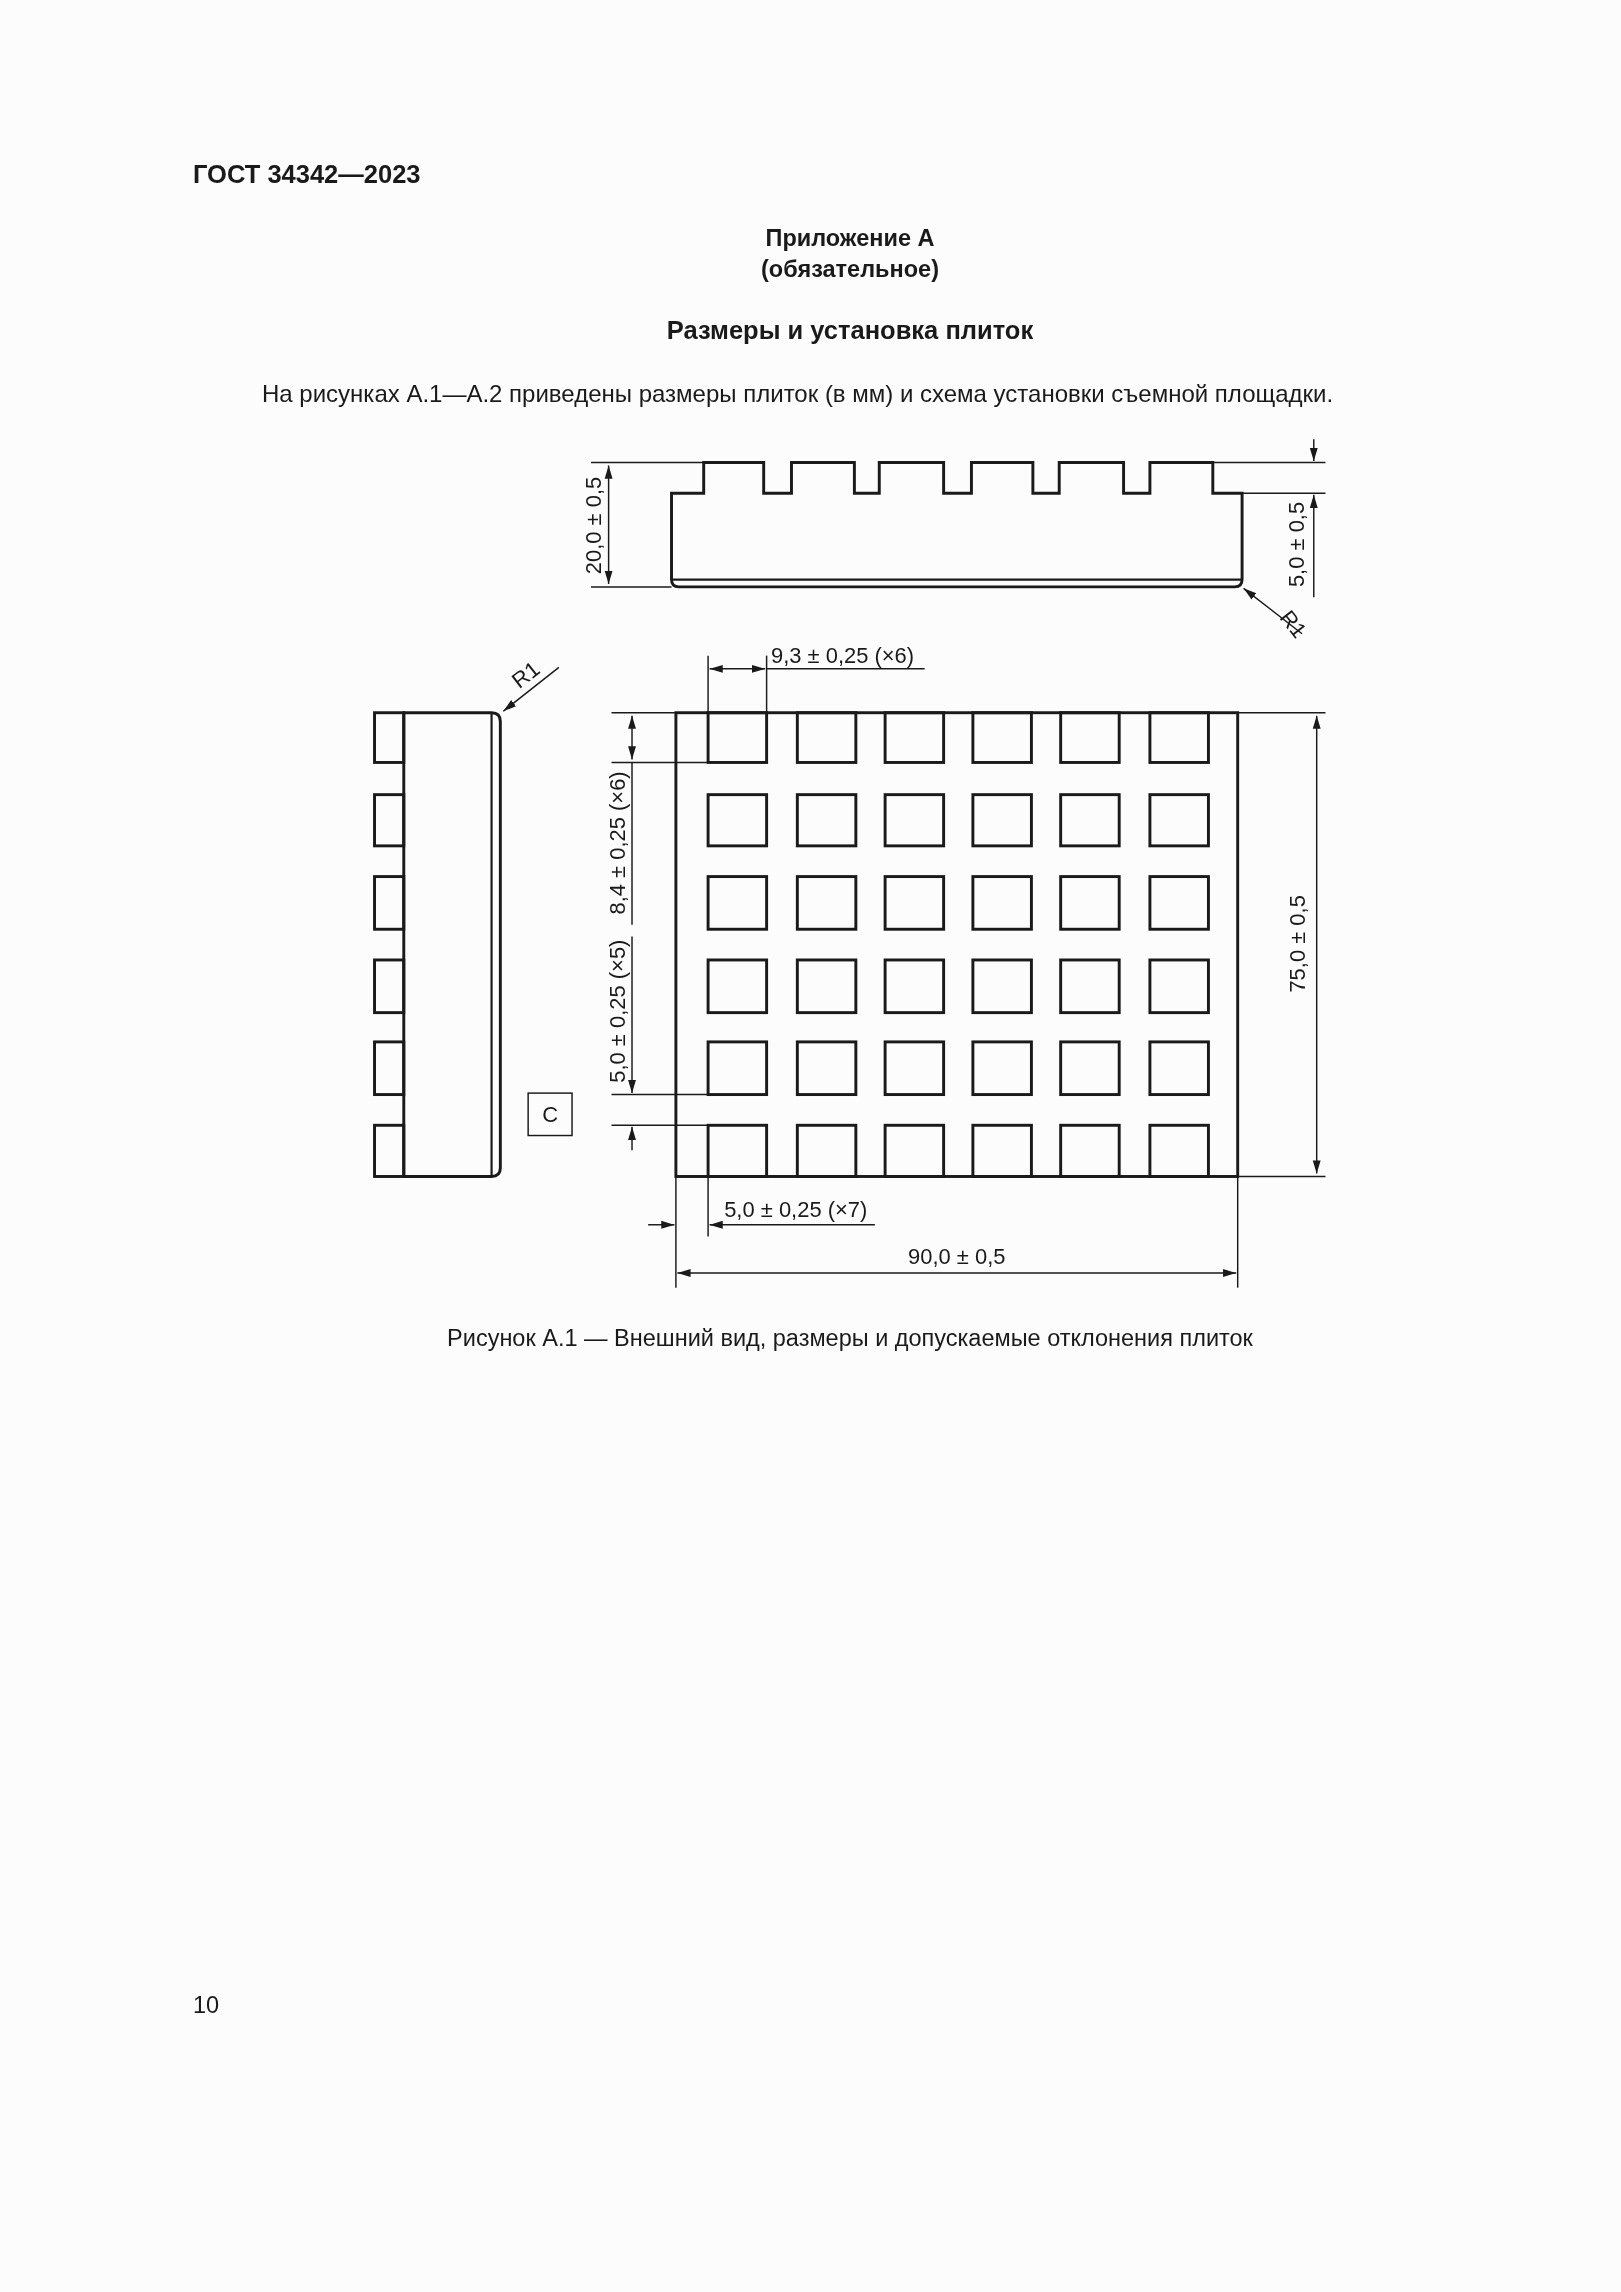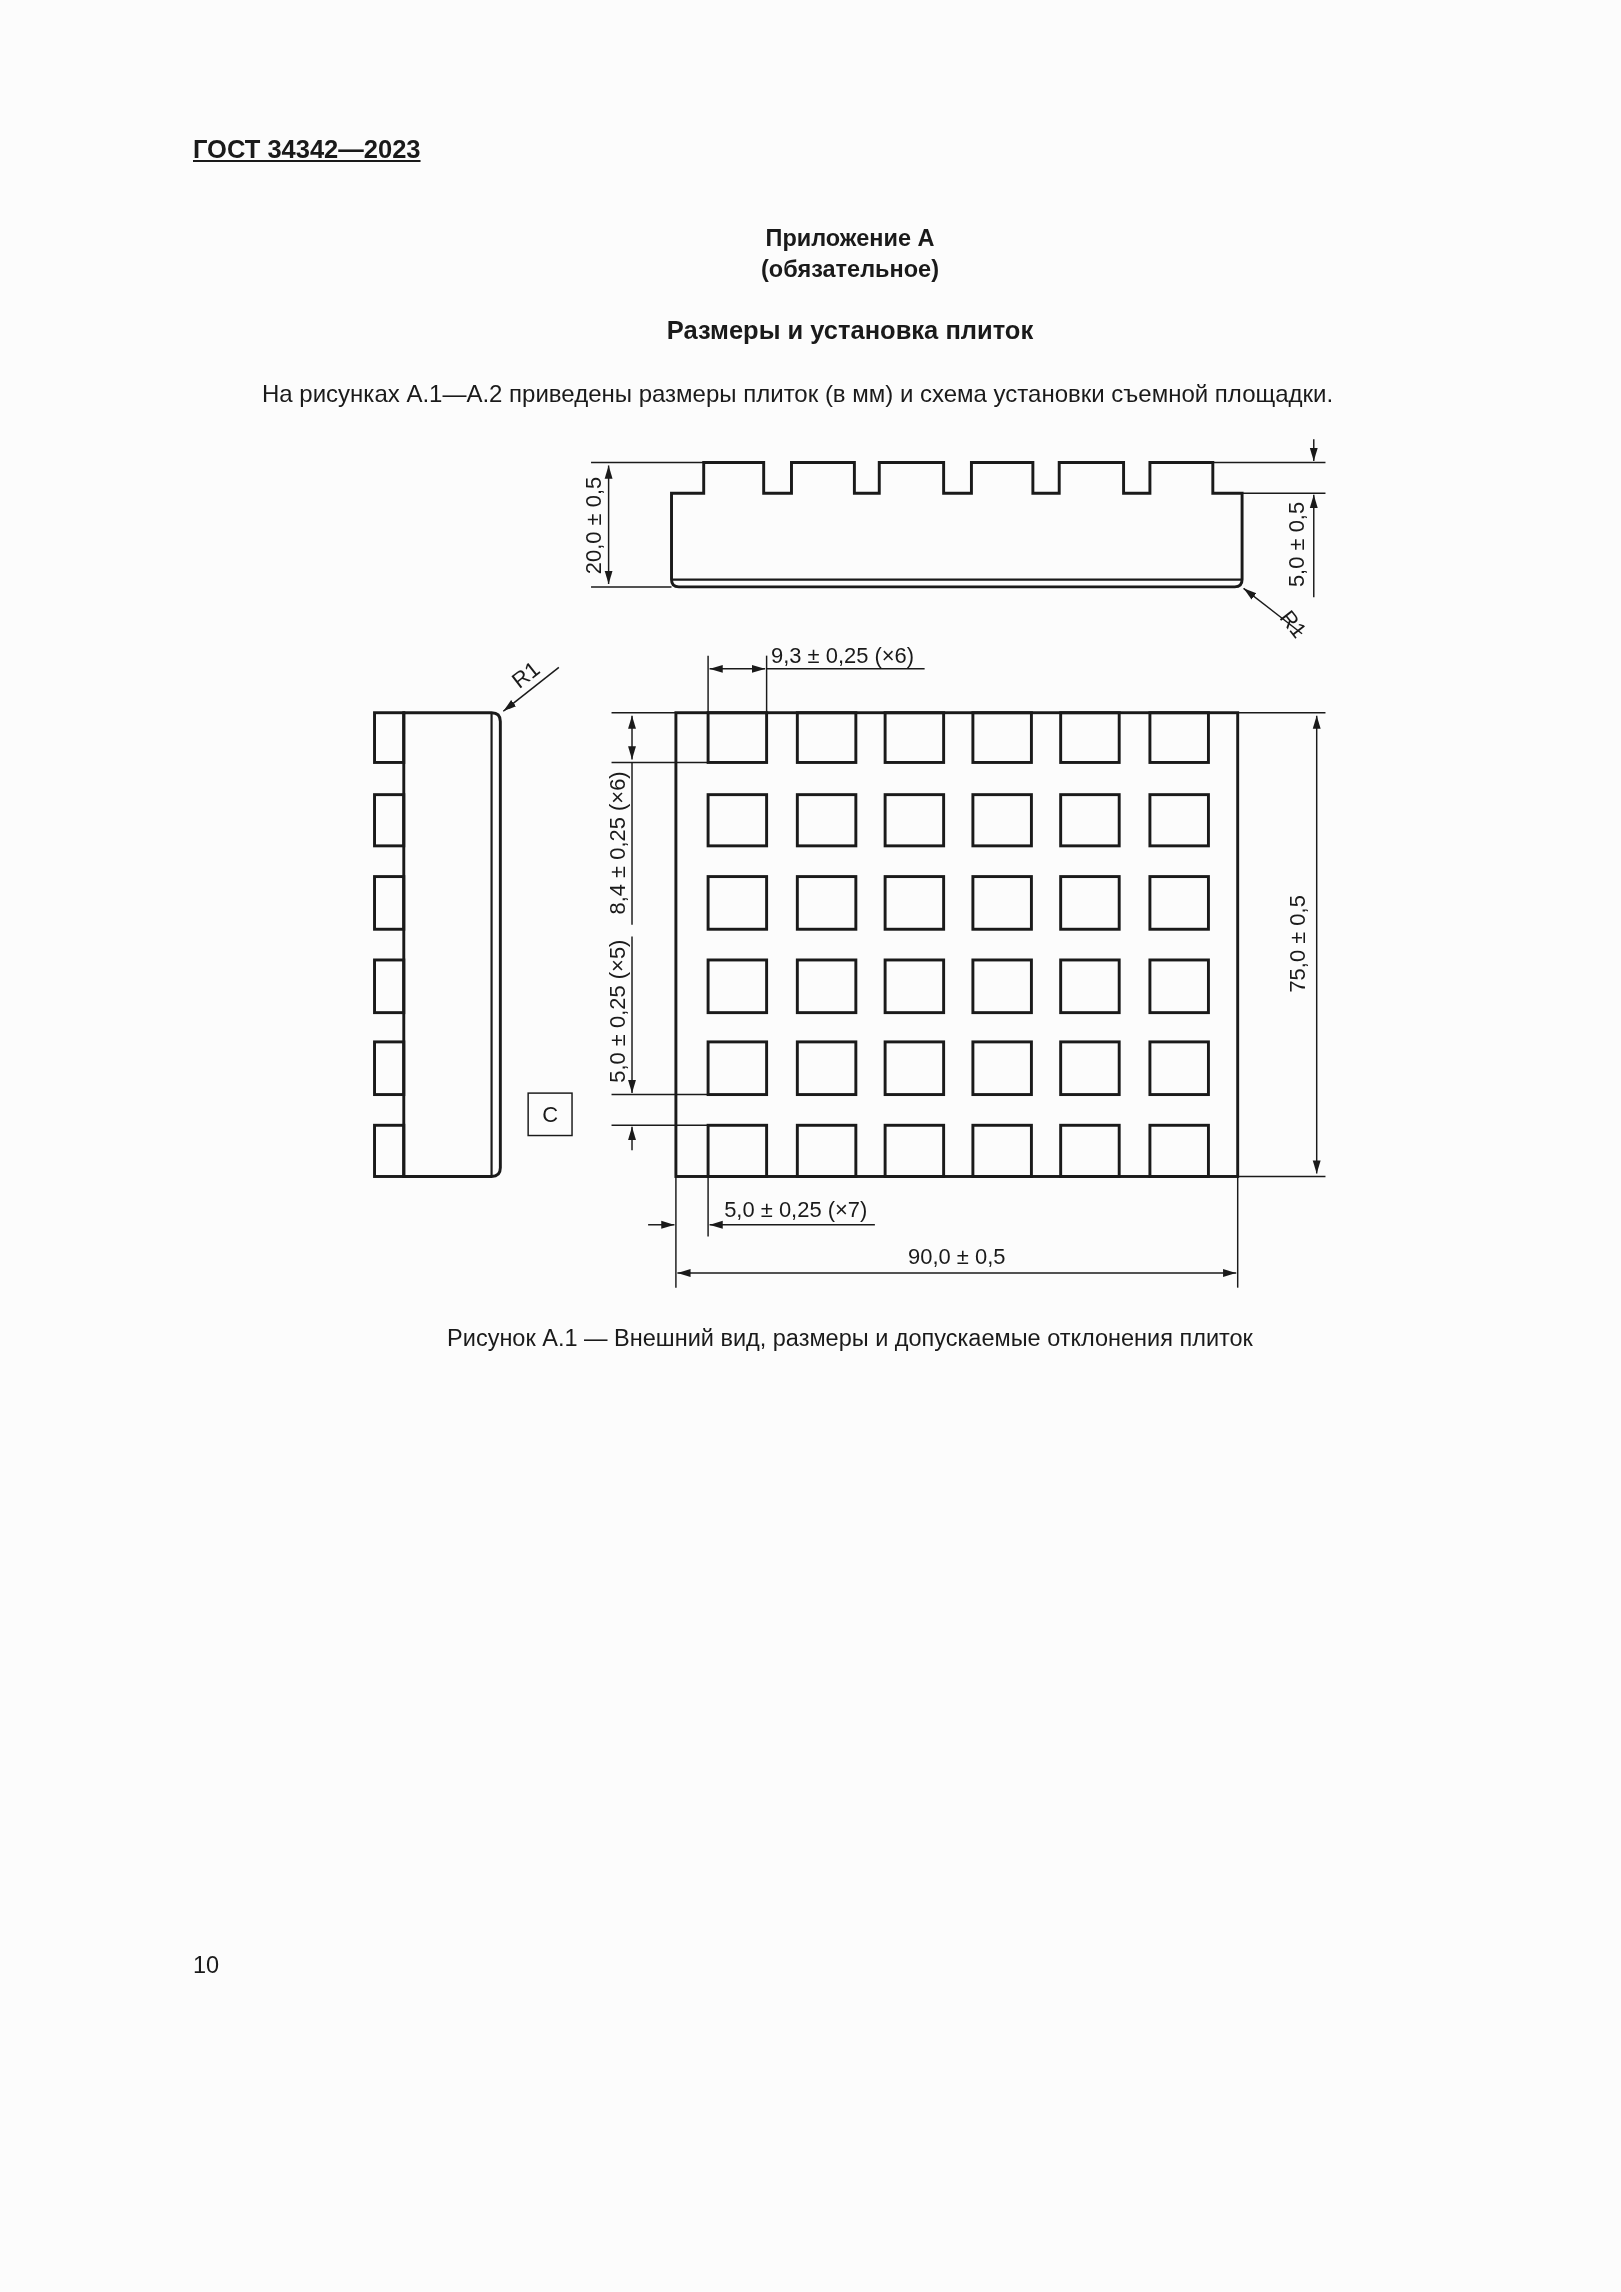--- a/index.html
+++ b/index.html
@@ -1,26 +1,26 @@
 <!DOCTYPE html>
 <html><head>
 <meta charset="utf-8">
 <style>
   html, body { margin:0; padding:0; }
   body { width:1621px; height:2293px; background:#fcfcfc; position:relative; overflow:hidden;
          font-family:"Liberation Sans", sans-serif; color:#1a1a1a; }
   .abs { position:absolute; white-space:nowrap; }
-  .hdr { left:193px; top:135px; font-size:25.5px; font-weight:bold;text-decoration:underline; }
+  .hdr { left:193px; top:160px; font-size:25.5px; font-weight:bold; }
   .ctr { left:0; width:1700px; text-align:center; }
   .app-title { top:225px; font-size:23.5px; font-weight:bold; }
   .app-sub { top:256px; font-size:23.5px; font-weight:bold; }
   .sec-title { top:316px; font-size:25.5px; font-weight:bold; }
   .intro { left:262px; top:380px; font-size:24px; }
   .caption { top:1325px; font-size:23.5px; }
-  .pagenum { left:193px; top:1952px; font-size:23.5px; }
+  .pagenum { left:193px; top:1992px; font-size:23.5px; }
   svg.drawing { position:absolute; left:0; top:0; width:1621px; height:2293px; }
   svg text { font-family:"Liberation Sans", sans-serif; fill:#1a1a1a; }
 </style>
 </head>
 <body>
 
 <div class="abs hdr">ГОСТ 34342—2023</div>
 <div class="abs ctr app-title">Приложение А</div>
 <div class="abs ctr app-sub">(обязательное)</div>
 <div class="abs ctr sec-title">Размеры и установка плиток</div>

